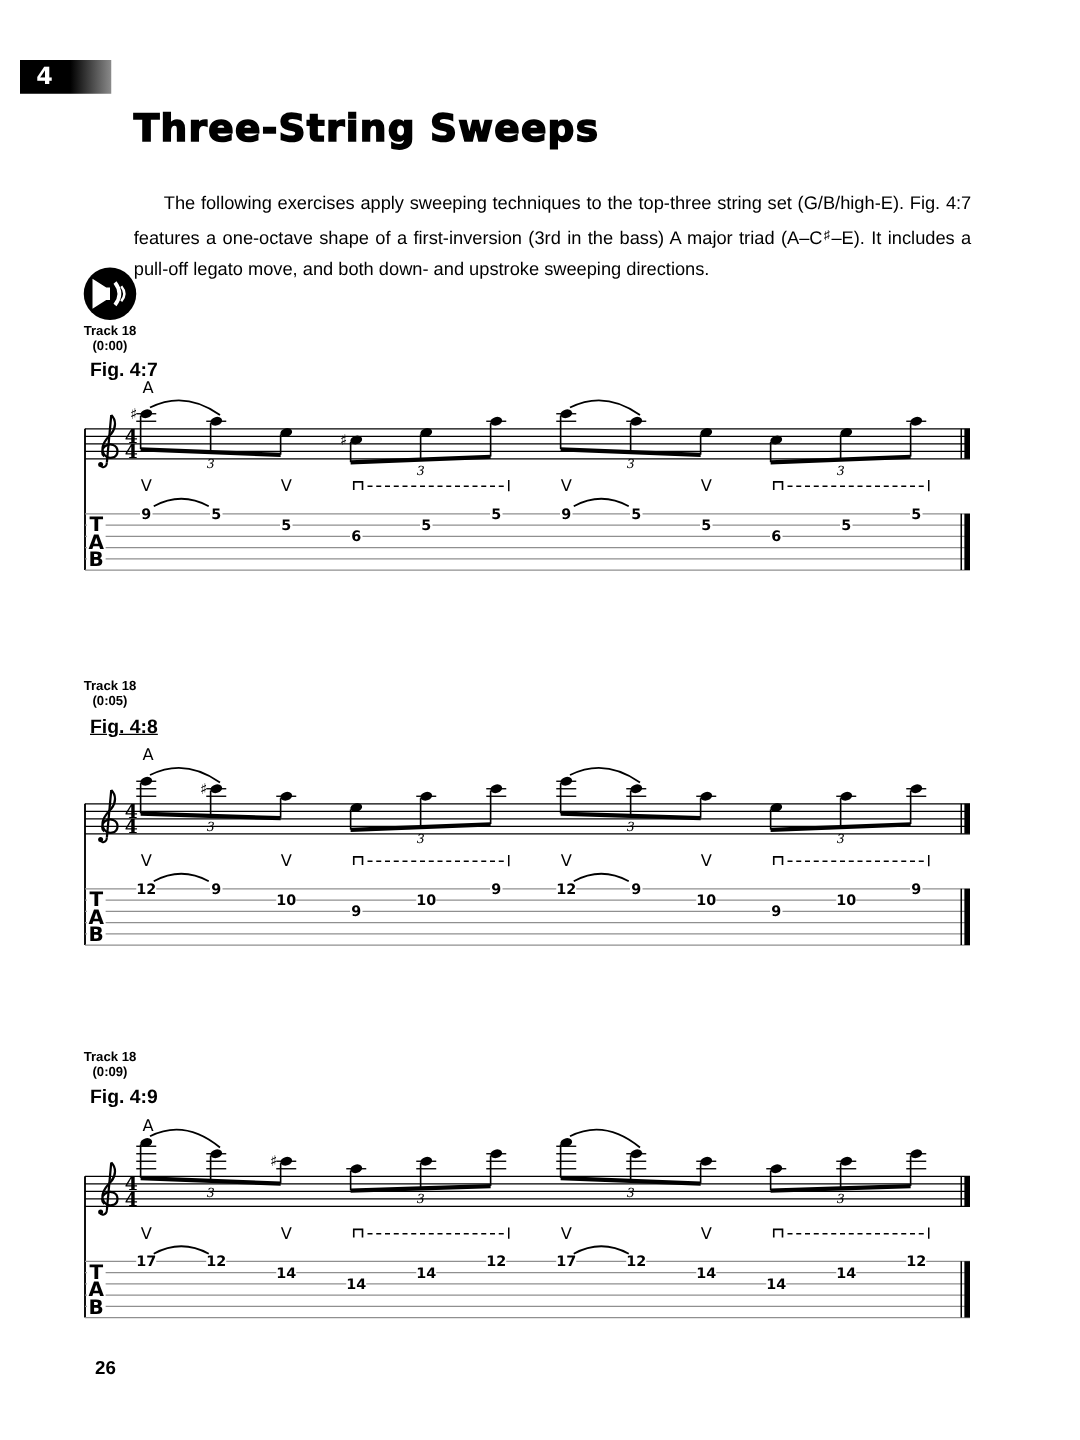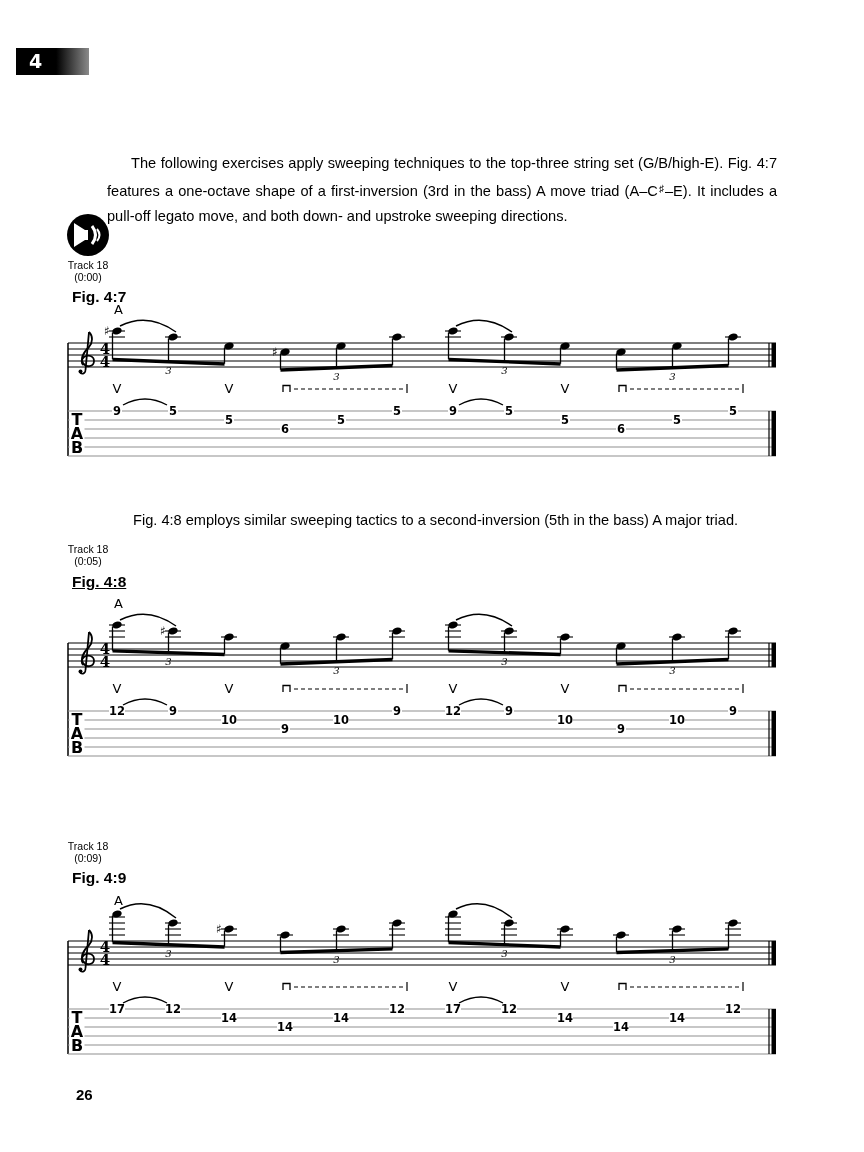--- a/index.html
+++ b/index.html
@@ -9,37 +9,38 @@
         background:linear-gradient(90deg,#000 0%,#000 55%,#8a8a8a 100%);}
   .chapter-tab span{color:#fff;font-family:"DejaVu Sans",sans-serif;font-weight:bold;
         font-size:19px;line-height:27px;padding-left:13px;display:block;}
   .page-title{position:absolute;left:107px;top:86px;font-family:"DejaVu Sans",sans-serif;
         font-weight:bold;font-size:30px;letter-spacing:1px;-webkit-text-stroke:1.3px #000;}
   .intro{position:absolute;left:107px;top:136px;width:670px;font-size:14.6px;
         line-height:25px;text-align:justify;text-indent:24px;}
   .sup-sharp{font-size:10px;vertical-align:4px;}
   .audio-block{position:absolute;width:56px;text-align:center;}
   .audio-icon-wrap{width:44px;height:44px;margin:0 auto 2px auto;}
-  .track-line{font-size:10.5px;font-weight:normal;line-height:12px;white-space:nowrap;}
+  .track-line{font-size:10.5px;font-weight:bold;line-height:12px;white-space:nowrap;}
   .fig-label{position:absolute;font-size:15.5px;font-weight:bold;font-family:"Liberation Sans",sans-serif;}
   .fig-caption{position:absolute;font-size:14.6px;}
   .notation-svg{position:absolute;overflow:visible;}
   .page-number{position:absolute;left:76px;top:1086px;font-size:15px;font-weight:bold;}
 </style>
 </head>
 <body>
 
 <div class="page">
 
   <div class="chapter-tab">
     <span>4</span>
   </div>
 
-
-  <p class="intro"><span>The following exercises apply sweeping techniques to the top-three string set (G/B/high-E). Fig. 4:7 features a one-octave shape of a first-inversion (3rd in the bass) A move triad (A–C</span><span class="sup-sharp">♯</span><span>–E). It includes a pull-off legato move, and both down- and upstroke sweeping directions.</span></p>
+  <div class="page-title">Three-String Sweeps</div>
+
+  <p class="intro"><span>The following exercises apply sweeping techniques to the top-three string set (G/B/high-E). Fig. 4:7 features a one-octave shape of a first-inversion (3rd in the bass) A major triad (A–C</span><span class="sup-sharp">♯</span><span>–E). It includes a pull-off legato move, and both down- and upstroke sweeping directions.</span></p>
 
   <div class="audio-block" style="left:60px;top:213px;">
     <div class="audio-icon-wrap">
       <svg width="44" height="44" viewBox="0 0 44 44">
         <circle cx="22" cy="22" r="21" fill="#000"></circle>
         <polygon points="8,10 19,17 22,17 22,27 19,27 8,34" fill="#fff"></polygon>
         <path d="M26,13 Q33,22 26,31" fill="none" stroke="#fff" stroke-width="3"></path>
         <path d="M31,16 Q36,22 31,28" fill="none" stroke="#fff" stroke-width="2"></path>
       </svg>
     </div>
@@ -156,21 +157,20 @@
       <rect x="502" y="118" width="10" height="10" fill="#fff"></rect>
       <text x="507" y="127" text-anchor="middle" font-family="&quot;DejaVu Sans&quot;,sans-serif" font-weight="bold" font-size="11.5">5</text>
       <rect x="558" y="127" width="10" height="10" fill="#fff"></rect>
       <text x="563" y="136" text-anchor="middle" font-family="&quot;DejaVu Sans&quot;,sans-serif" font-weight="bold" font-size="11.5">6</text>
       <rect x="614" y="118" width="10" height="10" fill="#fff"></rect>
       <text x="619" y="127" text-anchor="middle" font-family="&quot;DejaVu Sans&quot;,sans-serif" font-weight="bold" font-size="11.5">5</text>
       <rect x="670" y="109" width="10" height="10" fill="#fff"></rect>
       <text x="675" y="118" text-anchor="middle" font-family="&quot;DejaVu Sans&quot;,sans-serif" font-weight="bold" font-size="11.5">5</text>
     </svg>
 
-  <div class="fig-caption" style="left:133px;top:512px;">Fig. 4:8 employs similar sweeping tactics to a second-inversion (5th in the bass) A major triad.</div>
   <div class="audio-block" style="left:60px;top:543px;">
     <div class="track-line">Track 18</div>
     <div class="track-line">(0:05)</div>
   </div>
   <div class="fig-label" style="left:72px;top:573px;text-decoration:underline;">Fig. 4:8</div>
   <svg id="fig-svg-1" class="notation-svg" style="left:58px;top:597px;" width="752" height="172">
       <line x1="10" y1="46" x2="10" y2="159" stroke="#000" stroke-width="1.5"></line>
       <g>
         <line x1="10" y1="46" x2="718" y2="46" stroke="#000" stroke-width="1"></line>
         <line x1="10" y1="52" x2="718" y2="52" stroke="#000" stroke-width="1"></line>

